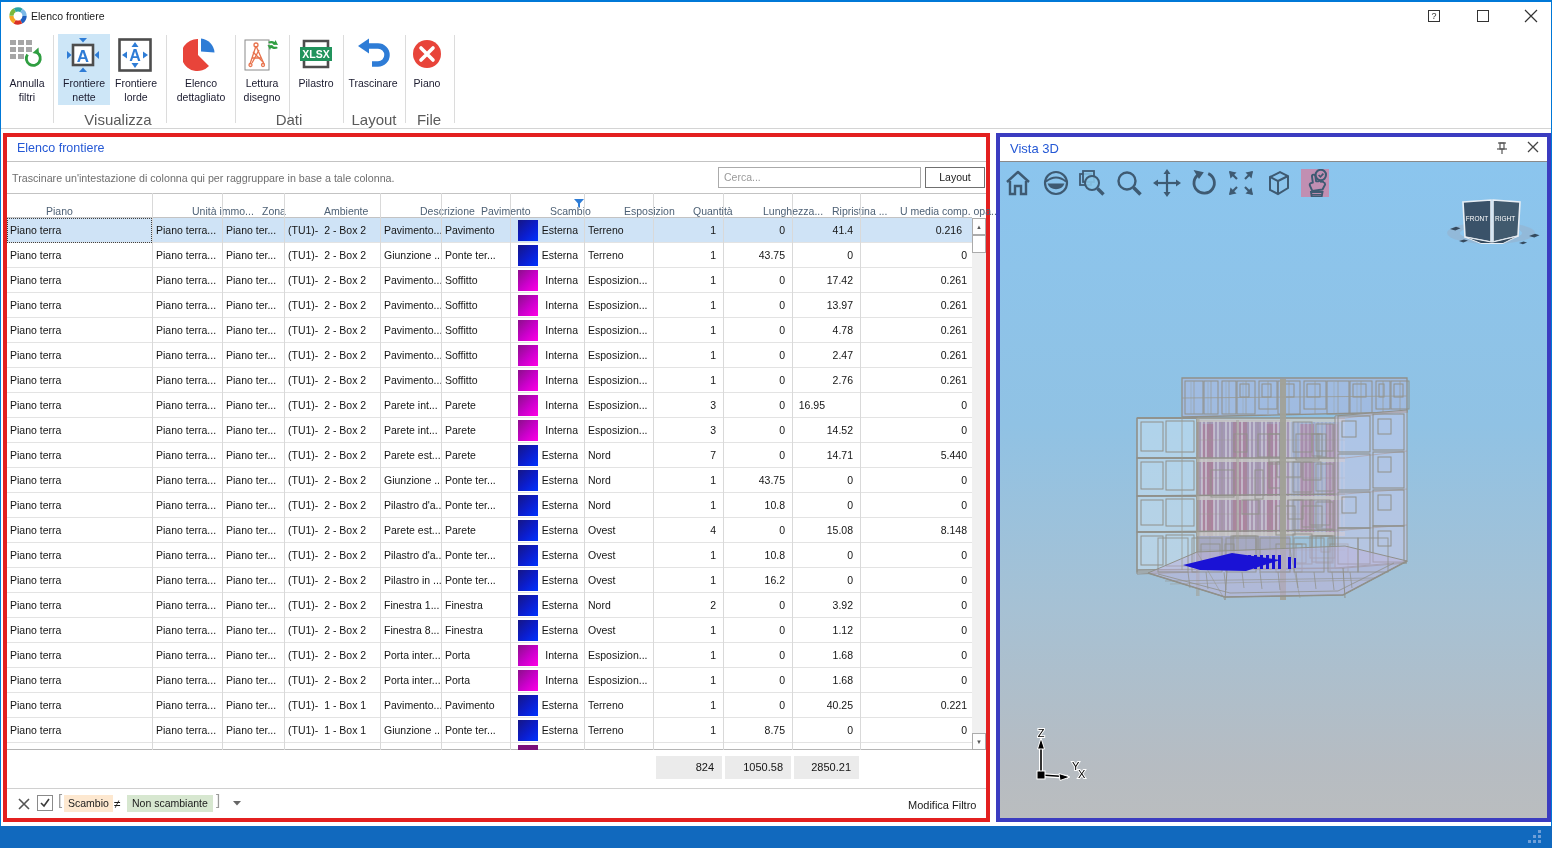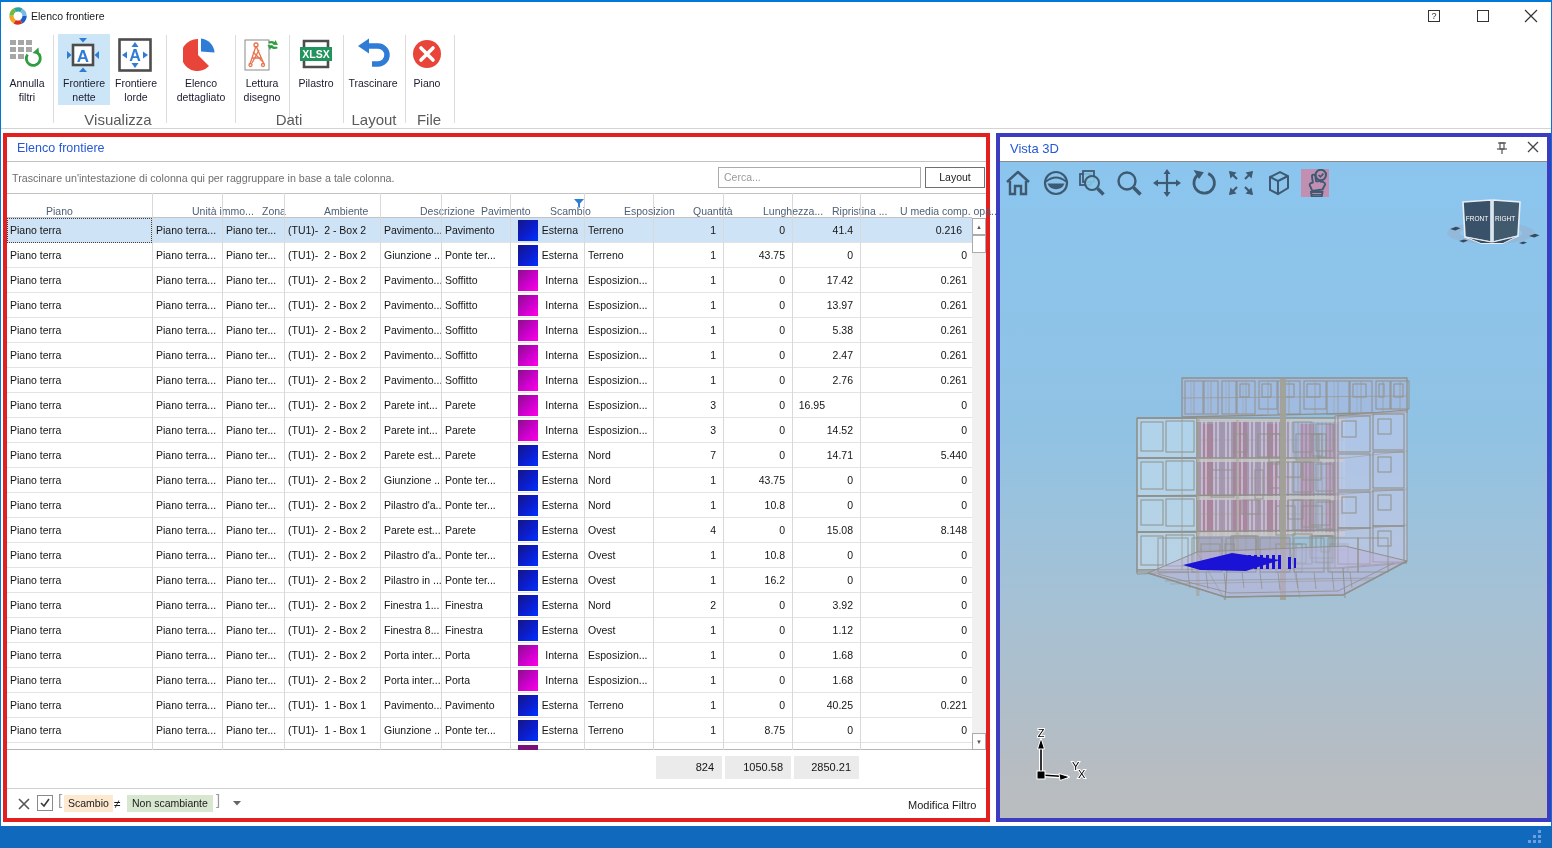--- a/index.html
+++ b/index.html
@@ -256,21 +256,21 @@
     <div class="c" style="left:149px;width:66px">Piano terra...</div>
     <div class="c" style="left:219px;width:58px">Piano ter...</div>
     <div class="c" style="left:281px;width:92px">(TU1)-&nbsp;&nbsp;2 - Box 2</div>
     <div class="c" style="left:377px;width:57px">Pavimento...</div>
     <div class="c" style="left:438px;width:65px">Soffitto</div>
     <div class="sw swI" style="left:511px;top:2px"></div>
     <div class="c r" style="left:531px;width:40px">Interna</div>
     <div class="c" style="left:581px;width:65px">Esposizion...</div>
     <div class="c r" style="left:646px;width:63px">1</div>
     <div class="c r" style="left:716px;width:62px">0</div>
-    <div class="c r" style="left:785px;width:61px">5.38</div>
+    <div class="c r" style="left:785px;width:61px">4.78</div>
     <div class="c r" style="left:853px;width:107px">0.261</div>
   </div>
 <div class="row" style="top:343px">
     <div class="c" style="left:3px;width:142px">Piano terra</div>
     <div class="c" style="left:149px;width:66px">Piano terra...</div>
     <div class="c" style="left:219px;width:58px">Piano ter...</div>
     <div class="c" style="left:281px;width:92px">(TU1)-&nbsp;&nbsp;2 - Box 2</div>
     <div class="c" style="left:377px;width:57px">Pavimento...</div>
     <div class="c" style="left:438px;width:65px">Soffitto</div>
     <div class="sw swI" style="left:511px;top:2px"></div>

